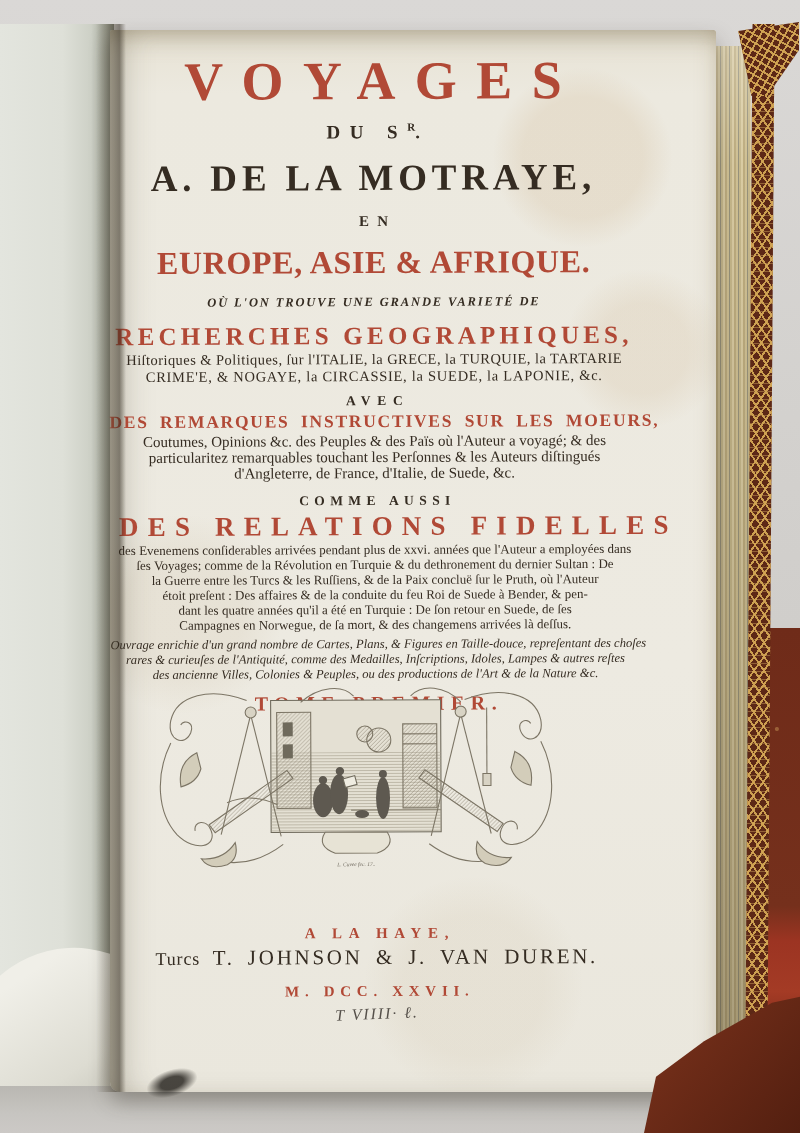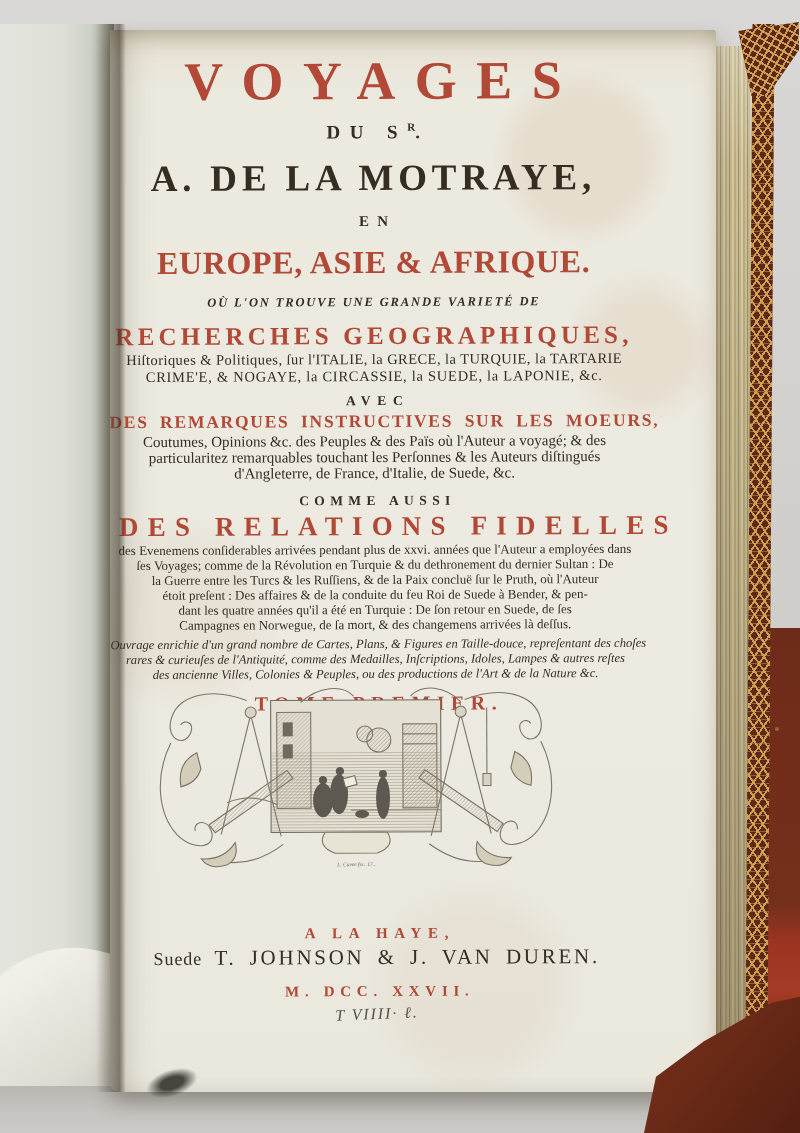--- a/index.html
+++ b/index.html
@@ -190,21 +190,21 @@
           <path d="M84,160 q-12,18 -34,16 q8,12 26,6 q12,-6 8,-22 z" fill="#d3cdba"></path>
           <path d="M326,160 q12,18 34,16 q-8,12 -26,6 q-12,-6 -8,-22 z" fill="#d3cdba"></path>
 
           <path d="M174,150 h62 q9,14 -10,21 h-42 q-19,-7 -10,-21 z" fill="#e7e3d5"></path>
         </g>
         <text x="205" y="184" text-anchor="middle" font-size="5.5" font-style="italic" fill="#6d675c">L. Cuvee fec. 17..</text>
       </svg>
 
       <div class="line red b" style="top:895px;font-size:15px;letter-spacing:.45em;text-indent:.45em;">A LA HAYE,</div>
 
-      <div class="line" style="top:916px;font-size:21px;"><span style="font-size:18px;letter-spacing:.05em;">Suede</span><span style="letter-spacing:.14em;word-spacing:.2em;"> </span><span style="letter-spacing:.13em;word-spacing:.25em;">T. JOHNSON &amp; J. VAN DUREN.</span></div>
+      <div class="line" style="top:916px;font-size:21px;"><span style="font-size:18px;letter-spacing:.05em;">Turcs</span><span style="letter-spacing:.14em;word-spacing:.2em;"> </span><span style="letter-spacing:.13em;word-spacing:.25em;">T. JOHNSON &amp; J. VAN DUREN.</span></div>
 
       <div class="line red b" style="top:953px;font-size:15px;letter-spacing:.38em;text-indent:.38em;">M. DCC. XXVII.</div>
 
       <div class="line it handnote" style="top:975px;font-size:16px;">T VIIII· ℓ.</div>
 
     </div>
   </div>
 
   <div class="cover-corner"></div>
   <div class="ink-smudge"></div>

